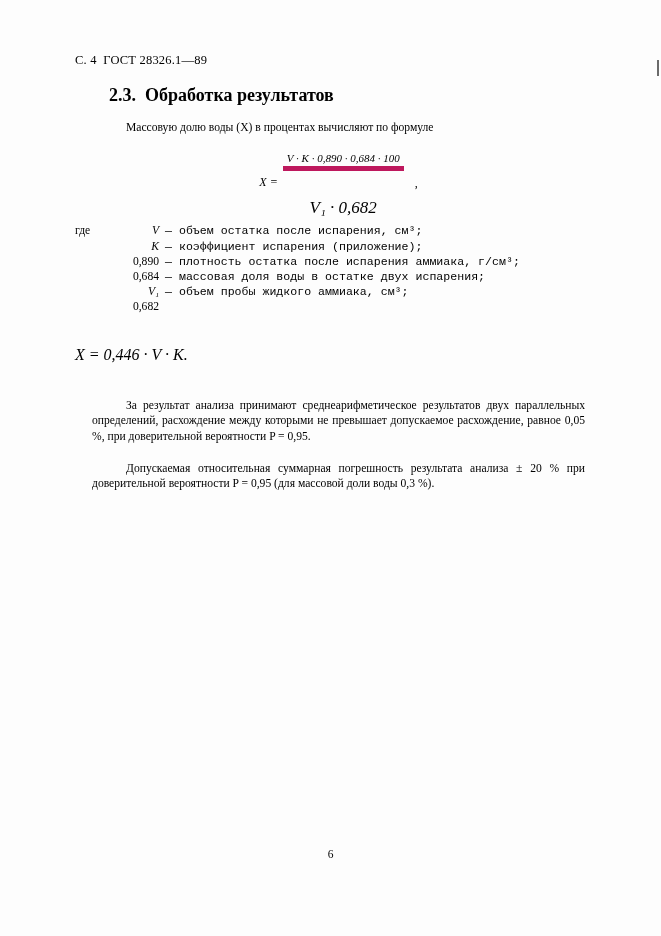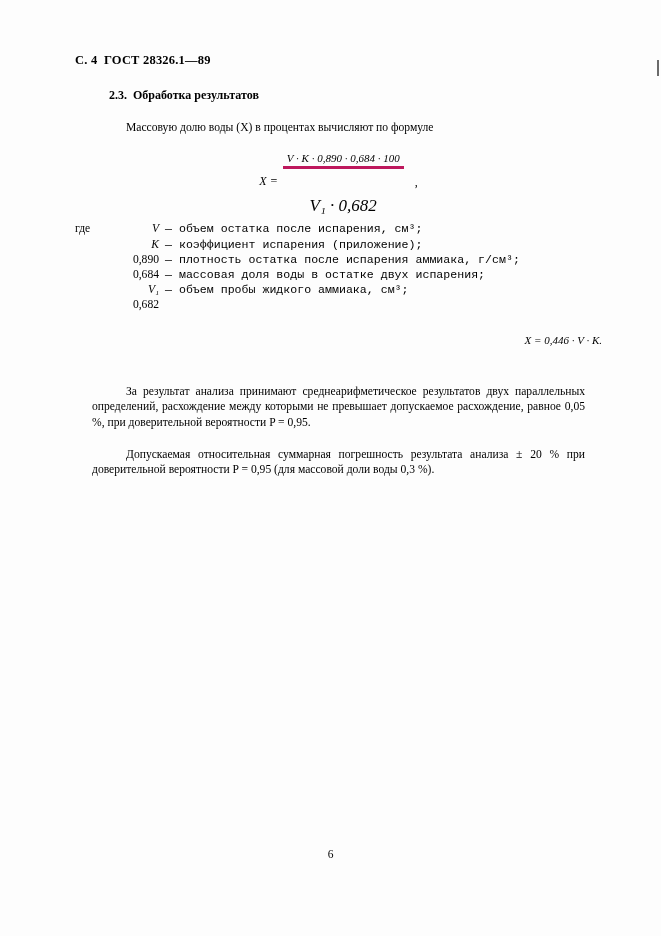--- a/index.html
+++ b/index.html
@@ -21,38 +21,38 @@
     background: #fdfdfd;
     overflow: hidden;
   }
 
   
   .page-header {
     position: absolute;
     left: 75px;
     top: 53px;
     font-size: 12.5px;
-    font-weight: bold;
+    font-weight: normal;
     letter-spacing: 0.2px;
     white-space: pre;
   }
 
   
   .content {
     position: absolute;
     left: 75px;
     top: 88px;
     width: 527px;
     font-size: 11.6px;
     line-height: 15.2px;
   }
 
   .section-title {
     font-weight: bold;
-    font-size: 12px;
+    font-size: 18px;
     margin-left: 34px;
     margin-bottom: 8px;
     white-space: pre;
   }
 
   .para {
     text-align: justify;
     text-indent: 34px;
     margin: 17px;
   }
@@ -70,41 +70,41 @@
   .var { font-style: italic; font-family: "Liberation Serif", serif; }
   .frac {
     display: inline-block;
     vertical-align: middle;
     text-align: center;
     margin: 0 2px;
   }
   .frac .num {
     display: block;
     padding: 0 4px 1px 4px;
-    border-bottom: 3px solid #be185d;
+    border-bottom: 5px solid #be185d;
     font-size: 11px;
     line-height: 13px;
   }
   .frac .den {
     display: block;
     padding: 1px 4px 0 4px;
     font-size: 17px;
     line-height: 13px;
     margin-top: 29px;
   }
   .comma-after {
     display: inline-block;
     vertical-align: middle;
     margin-left: 6px;
   }
 
   .formula-simple {
-    text-align: right;
-    font-size: 11px;
-    margin: 14px 0 6px 0;
+    text-align: left;
+    font-size: 16px;
+    margin: 26px 0 6px 0;
     white-space: pre;
   }
 
   
   .deflist {
     margin: 2px 0 0 0;
     font-size: 11.6px;
     line-height: 15.1px;
   }
   .defrow {

